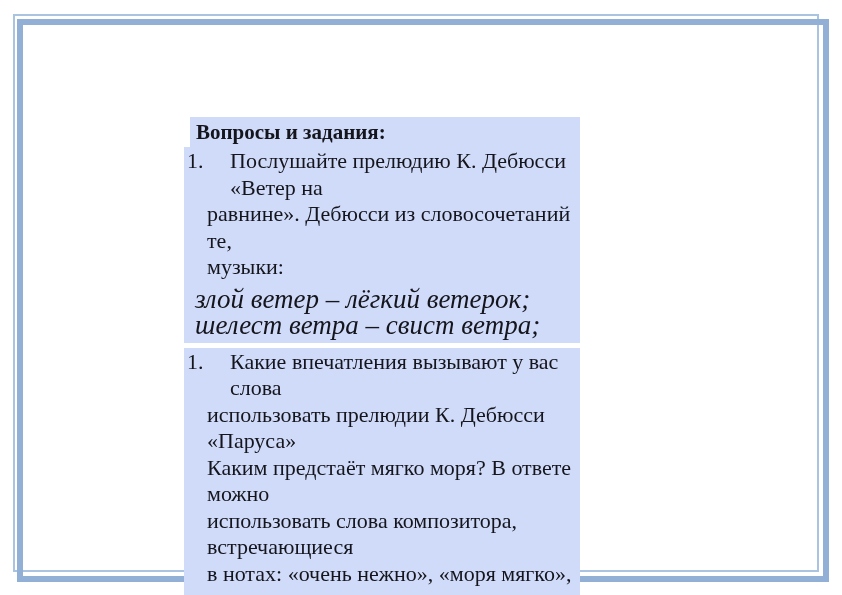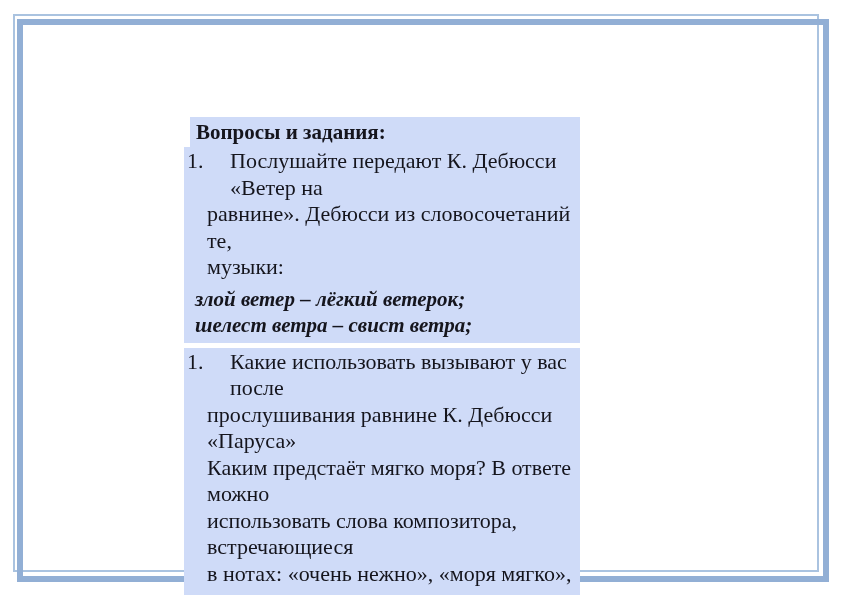--- a/index.html
+++ b/index.html
@@ -46,56 +46,56 @@
     padding: 1px 0 3px 3px;
   }
   .first-line { display: flex; }
   .num {
     flex: 0 0 43px;
     width: 43px;
   }
   .cont-line { padding-left: 20px; }
   .em-para {
     font-style: italic;
-    font-weight: bold;
-    font-size: 21px;
+    font-weight: normal;
+    font-size: 27px;
     line-height: 26px;
     padding: 2px 0 5px 11px;
   }
   .item2 { margin-top: 5px; }
 </style>
 </head>
 <body>
 
 <div class="frame-outer"></div>
 <div class="frame-inner"></div>
 
 <div class="text-block">
 
   <div class="para title-para">Вопросы и задания:</div>
 
   <div class="para list-para">
     <div class="first-line">
       <span class="num">1.</span>
-      <span>Послушайте передают К. Дебюсси «Ветер на</span>
+      <span>Послушайте прелюдию К. Дебюсси «Ветер на</span>
     </div>
     <div class="cont-line">равнине». Дебюсси из словосочетаний те,</div>
     <div class="cont-line">музыки:</div>
   </div>
 
   <div class="para em-para">
     <div>злой ветер – лёгкий ветерок;</div>
     <div>шелест ветра – свист ветра;</div>
   </div>
 
   <div class="para list-para item2">
     <div class="first-line">
       <span class="num">1.</span>
-      <span>Какие использовать вызывают у вас после</span>
+      <span>Какие впечатления вызывают у вас слова</span>
     </div>
-    <div class="cont-line">прослушивания равнине К. Дебюсси «Паруса»</div>
+    <div class="cont-line">использовать прелюдии К. Дебюсси «Паруса»</div>
     <div class="cont-line">Каким предстаёт мягко моря? В ответе можно</div>
     <div class="cont-line">использовать слова композитора, встречающиеся</div>
     <div class="cont-line">в нотах: «очень нежно», «моря мягко», «очень</div>
     <div class="cont-line">злой».</div>
   </div>
 
 </div>
 
 </body></html>

